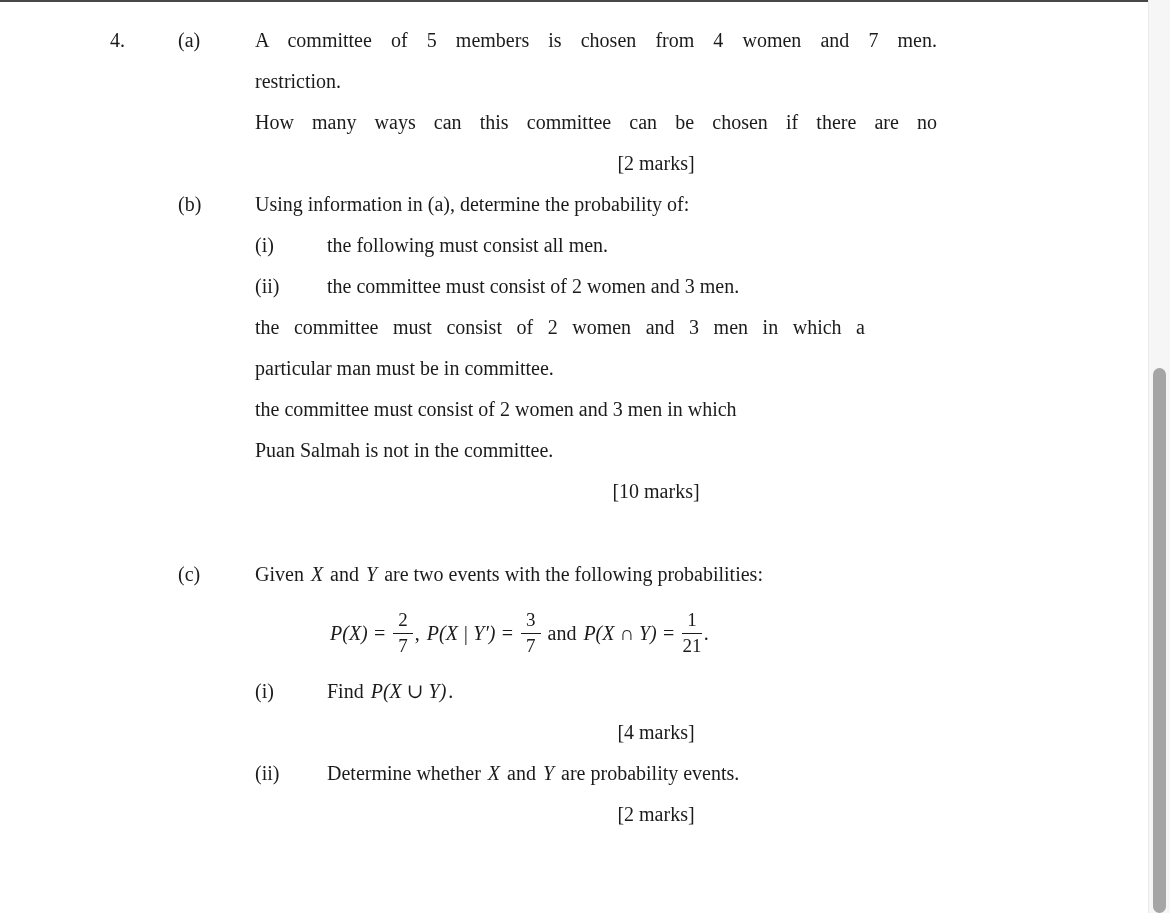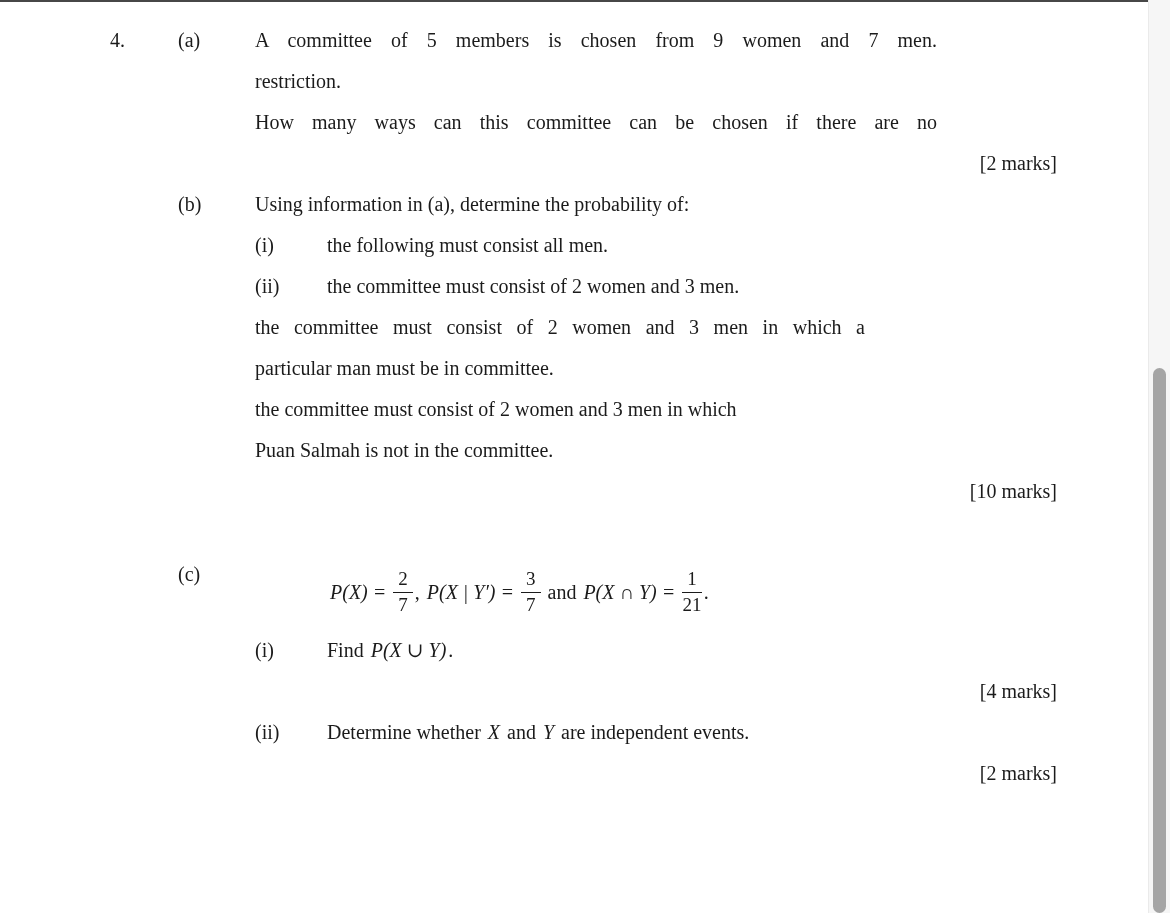--- a/index.html
+++ b/index.html
@@ -23,21 +23,21 @@
   .row {
     display: grid;
     grid-template-columns: 68px 77px 802px;
     width: 947px;
   }
   .part-c { margin-top: 42px; }
   .qnum, .plabel { white-space: nowrap; }
   .content { width: 802px; }
   .tline { width: 682px; }
   .just { text-align: justify; text-align-last: justify; }
-  .marks { width: 802px; text-align: right; }
+  .marks { width: 802px; text-align: center; }
   .item {
     display: grid;
     grid-template-columns: 72px 610px;
     width: 682px;
   }
   .item .tline { width: 610px; }
   .mi { font-style: italic; }
   .tline .mi { margin: 0 2px; }
   .equation {
     display: flex;
@@ -77,21 +77,21 @@
 
 <div class="screen">
   <div class="top-edge"></div>
 
   <div class="doc">
 
     <div class="row">
       <div class="qnum">4.</div>
       <div class="plabel">(a)</div>
       <div class="content">
-        <div class="tline just">A committee of 5 members is chosen from 9 women and 7 men.</div>
+        <div class="tline just">A committee of 5 members is chosen from 4 women and 7 men.</div>
         <div class="tline">restriction.</div>
         <div class="tline just">How many ways can this committee can be chosen if there are no</div>
         <div class="marks">[2 marks]</div>
       </div>
     </div>
 
     <div class="row">
       <div class="qnum"></div>
       <div class="plabel">(b)</div>
       <div class="content">
@@ -127,20 +127,21 @@
 
         <div class="marks">[10 marks]</div>
       </div>
     </div>
 
     <div class="row part-c">
       <div class="qnum"></div>
       <div class="plabel">(c)</div>
       <div class="content">
 
+        <div class="tline"><span>Given </span><span class="mi">X</span><span> and </span><span class="mi">Y</span><span> are two events with the following probabilities:</span></div>
 
         <div class="equation">
           <span class="mi">P(X) =</span>
           <span class="frac">
               <span class="num">2</span>
               <span class="den">7</span>
             </span>
           <span class="sep">,</span>
           <span class="mi">P(X | Y′) =</span>
           <span class="frac">
@@ -160,21 +161,21 @@
           <div class="ilabel">(i)</div>
           <div class="itext">
             <div class="tline"><span>Find </span><span class="mi">P(X ∪ Y)</span><span>.</span></div>
           </div>
         </div>
         <div class="marks">[4 marks]</div>
 
         <div class="item">
           <div class="ilabel">(ii)</div>
           <div class="itext">
-            <div class="tline"><span>Determine whether </span><span class="mi">X</span><span> and </span><span class="mi">Y</span><span> are independent events.</span></div>
+            <div class="tline"><span>Determine whether </span><span class="mi">X</span><span> and </span><span class="mi">Y</span><span> are probability events.</span></div>
           </div>
         </div>
         <div class="marks">[2 marks]</div>
 
       </div>
     </div>
 
   </div>
 
   <div class="scroll-track">

